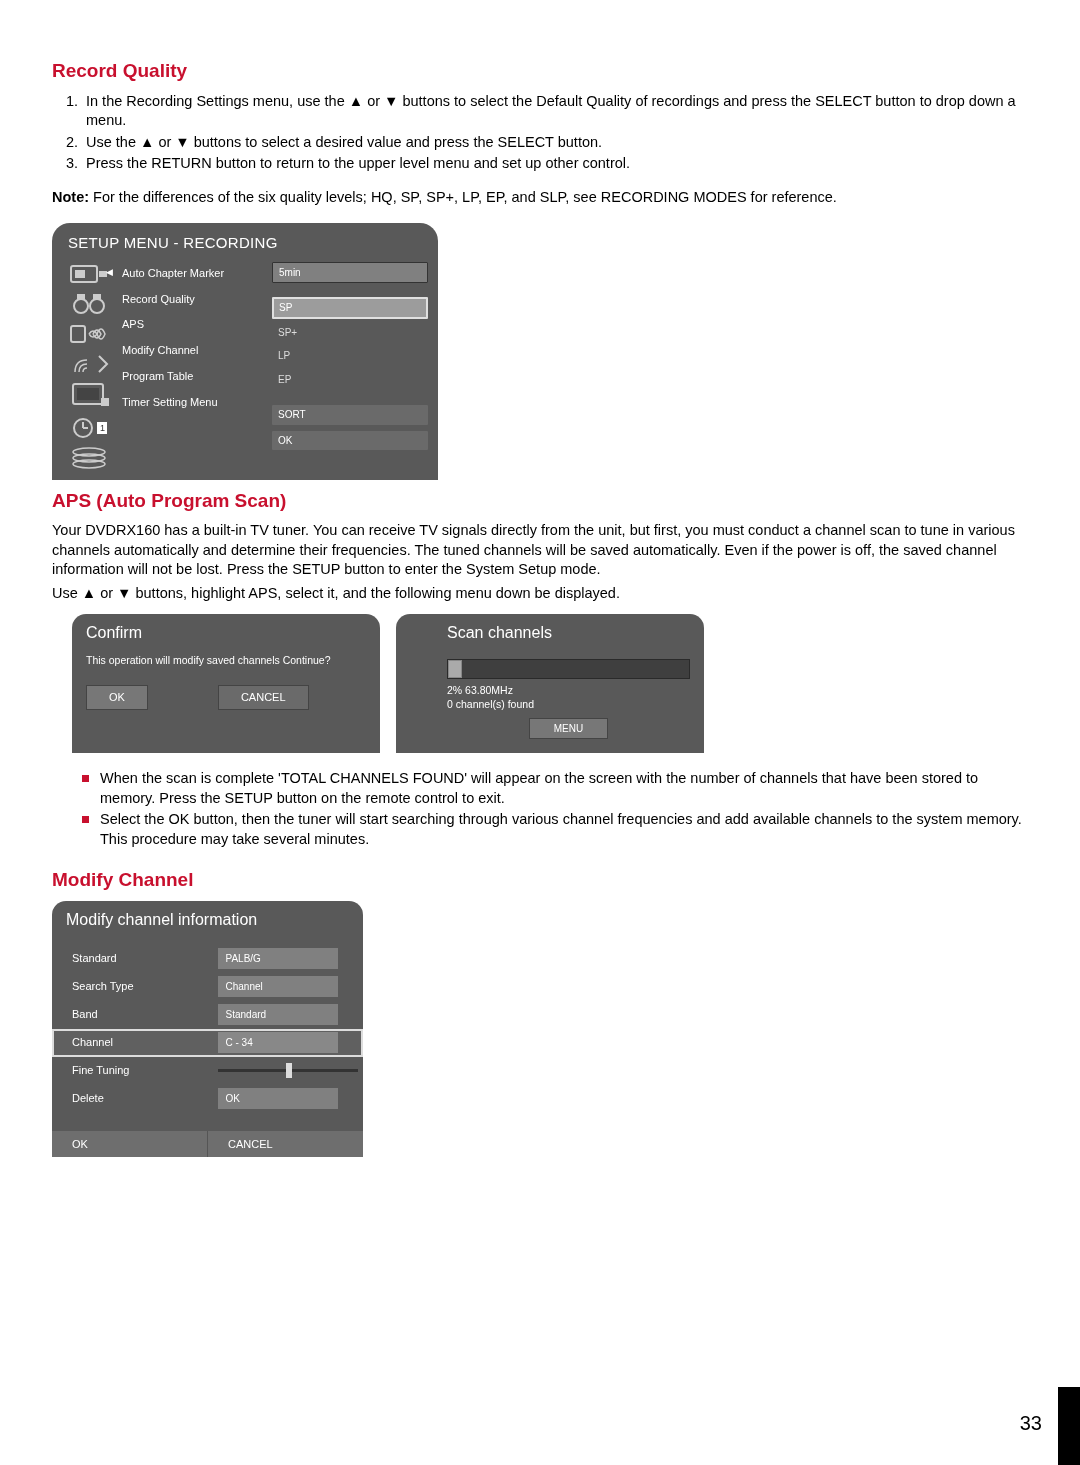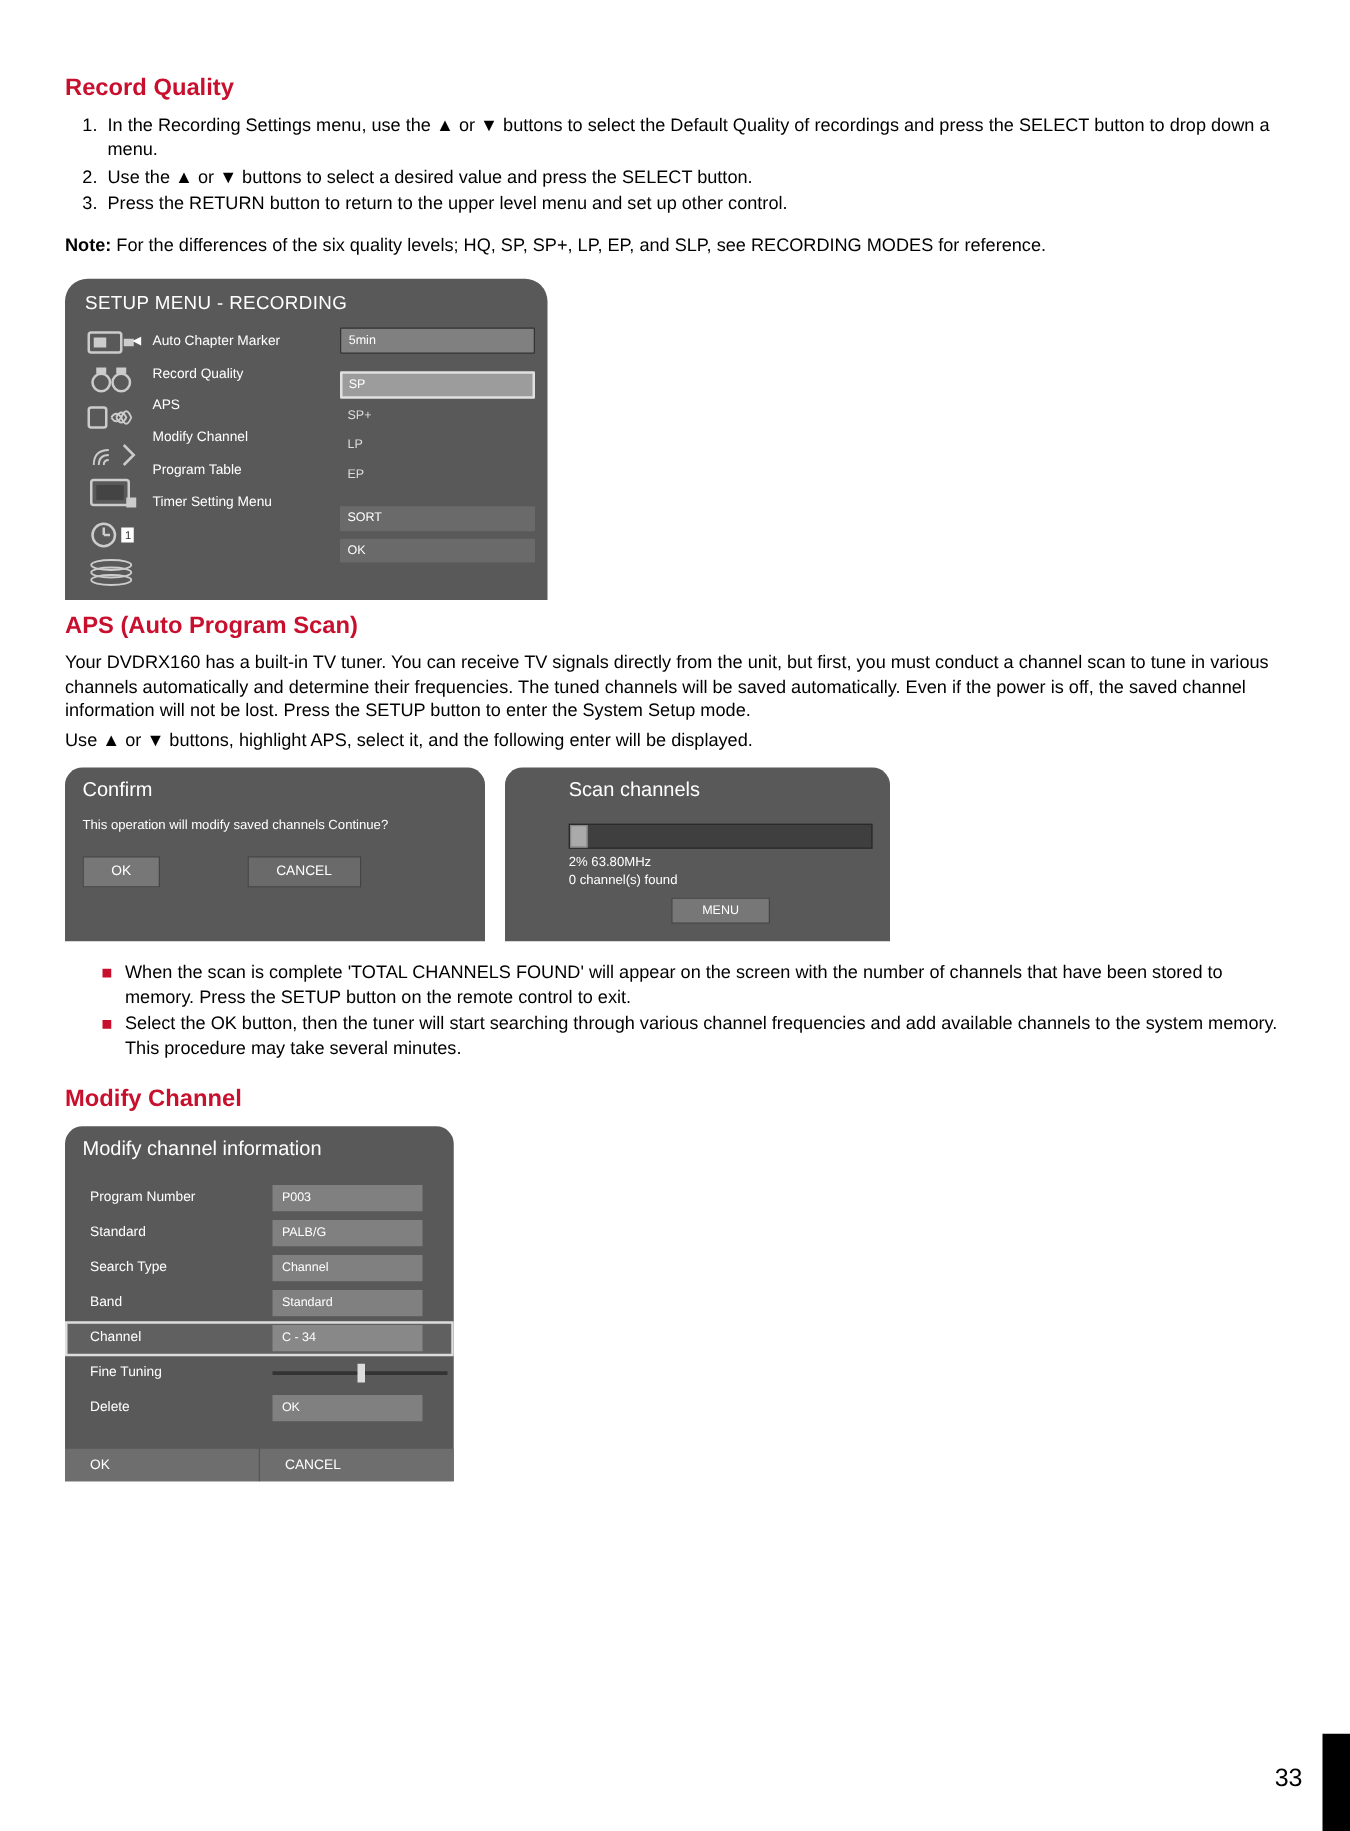--- a/index.html
+++ b/index.html
@@ -49,21 +49,21 @@
   .spacer6 { height:6px; }
 
   
   .panel-row { display:flex; gap:16px; margin:10px 0 16px 0; }
   .gray-panel {
     background:#595959; border-radius:14px 14px 0 0; color:#fff;
     font-family: Arial, sans-serif; padding-bottom:10px;
   }
   .gp-title { font-size:16px; padding:8px 14px 6px 14px; }
   .gp-body { padding:4px 14px; font-size:10.5px; }
-  .confirm-panel { width:336px; }
+  .confirm-panel { width:308px;margin-left:20px; }
   .confirm-btns { display:flex; gap:70px; margin-top:18px; }
   .confirm-btns .btn { background:#777; border:1px solid #444; padding:4px 22px; font-size:11px; }
   .scan-panel { width:308px;padding-left:37px; }
   .progress-wrap { background:#3f3f3f; border:1px solid #2a2a2a; height:20px; margin:6px 0 4px 0; position:relative; }
   .progress-fill { background:#aaa; height:100%; width:6%; border:1px solid #888; }
   .scan-stop-row { display:flex; justify-content:center; margin-top:6px; }
   .scan-stop { background:#777; border:1px solid #444; padding:3px 24px; font-size:10px; }
 
   
   ul.sqlist { list-style:none; padding-left:30px; margin-bottom:18px; }
@@ -171,21 +171,21 @@
       <div class="val-plain">EP</div>
       <div class="spacer6"></div>
       <div class="val-dark">SORT</div>
       <div class="val-dark">OK</div>
     </div>
   </div>
 </div>
 
 <h2 class="section">APS (Auto Program Scan)</h2>
 <p class="body">Your DVDRX160 has a built-in TV tuner. You can receive TV signals directly from the unit, but first, you must conduct a channel scan to tune in various channels automatically and determine their frequencies. The tuned channels will be saved automatically. Even if the power is off, the saved channel information will not be lost. Press the SETUP button to enter the System Setup mode.</p>
-<p class="body">Use ▲ or ▼ buttons, highlight APS, select it, and the following enter will be displayed.</p>
+<p class="body">Use ▲ or ▼ buttons, highlight APS, select it, and the following menu down be displayed.</p>
 
 <div class="panel-row">
   <div class="gray-panel confirm-panel">
     <div class="gp-title">Confirm</div>
     <div class="gp-body">
       <div>This operation will modify saved channels Continue?</div>
       <div class="confirm-btns">
         <div class="btn">OK</div>
         <div class="btn" style="background:#6a6a6a">CANCEL</div>
       </div>
@@ -209,26 +209,20 @@
 <ul class="sqlist">
   <li>When the scan is complete 'TOTAL CHANNELS FOUND' will appear on the screen with the number of channels that have been stored to memory. Press the SETUP button on the remote control to exit.</li>
   <li>Select the OK button, then the tuner will start searching through various channel frequencies and add available channels to the system memory. This procedure may take several minutes.</li>
 </ul>
 
 <h2 class="section">Modify Channel</h2>
 <div class="modify-panel">
   <div class="gp-title">Modify channel information</div>
   <div class="mod-body">
     <div class="mod-row">
-      <div class="mod-label">Program Number</div>
-      <div class="mod-val">
-          <div class="mod-val-box">P003</div>
-        </div>
-    </div>
-    <div class="mod-row">
       <div class="mod-label">Standard</div>
       <div class="mod-val">
           <div class="mod-val-box">PALB/G</div>
         </div>
     </div>
     <div class="mod-row">
       <div class="mod-label">Search Type</div>
       <div class="mod-val">
           <div class="mod-val-box">Channel</div>
         </div>

